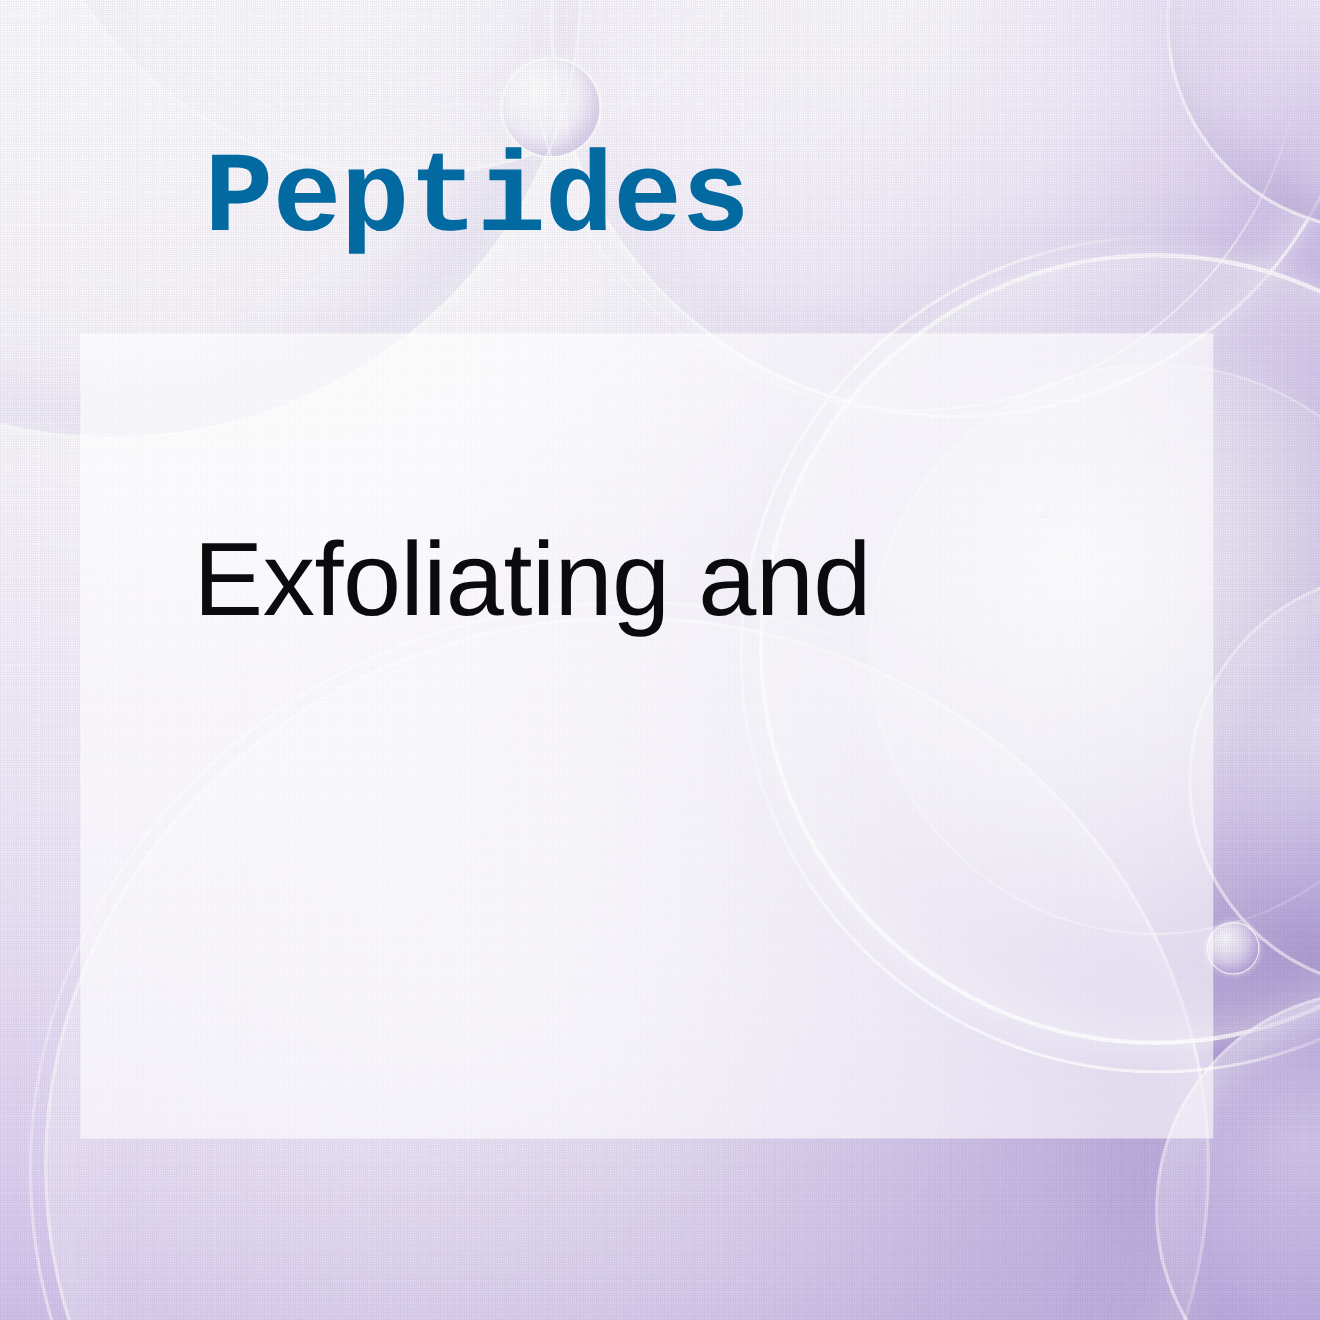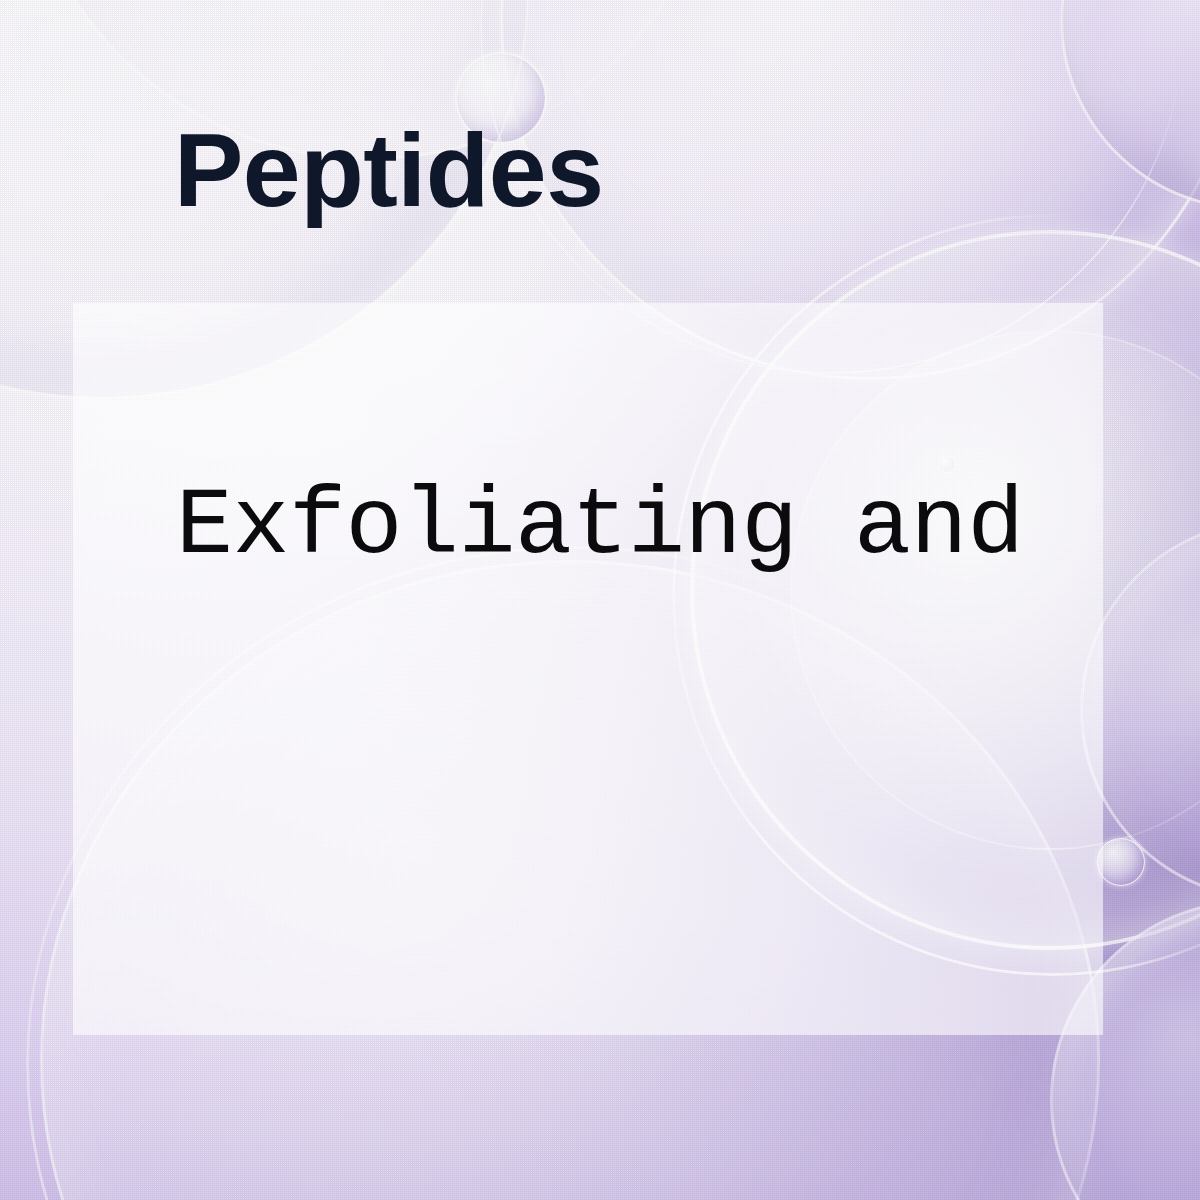--- a/index.html
+++ b/index.html
@@ -199,46 +199,46 @@
     background-image:
       repeating-linear-gradient(0deg, rgba(0,0,0,.9) 0 1px, rgba(255,255,255,0) 1px 2px),
       repeating-linear-gradient(90deg, rgba(0,0,0,.9) 0 1px, rgba(255,255,255,0) 1px 2px);
     mix-blend-mode:multiply;
   }
 
   
   #headline{
     position:absolute;
     left:174px;top:118px;
-    margin:0;
-    font-family:Liberation Sans, sans-serif;
+    margin:12px;
+    font-family:Liberation Mono, monospace;
     font-weight:700;
     font-size:104px;
     line-height:1;
     letter-spacing:-0.5px;
-    color:#0f172a;
+    color:#0369a1;
     white-space:nowrap;
   }
 
   
   #content-panel{
     position:absolute;
     left:73px;top:303px;
     width:1030px;height:732px;
     background:rgba(255,255,255,.60);
     box-sizing:border-box;
   }
 
   
   #subheadline{
     position:absolute;
     left:176px;top:470px;
     margin:0;
     width:880px;
-    font-family:Liberation Mono, monospace;
+    font-family:Liberation Sans, sans-serif;
     font-weight:400;
     font-size:95px;
     line-height:115px;
     letter-spacing:-0.5px;
     color:#0b0b0d;
   }
   #subheadline .line{display:block;white-space:nowrap;}
 </style>
 </head>
 <body>

